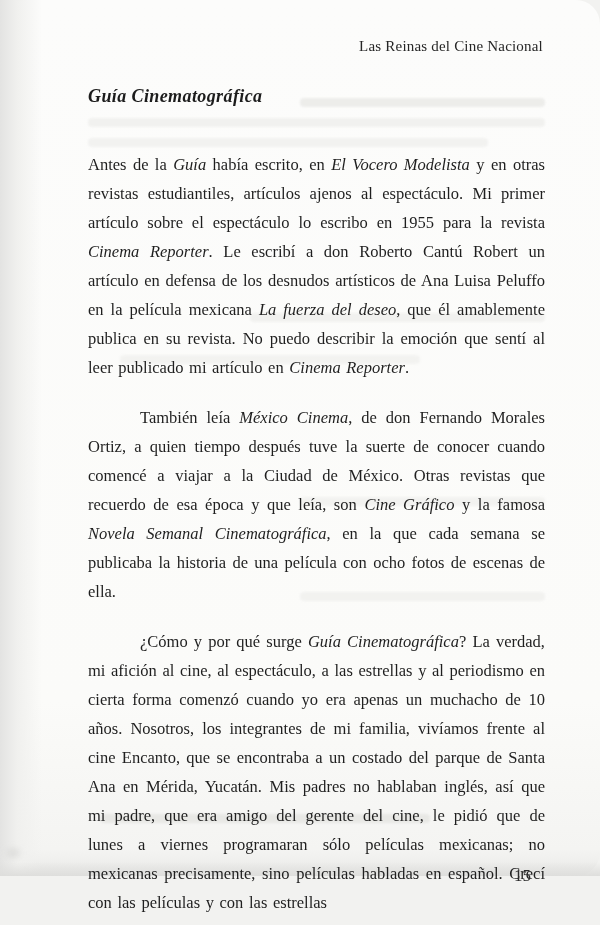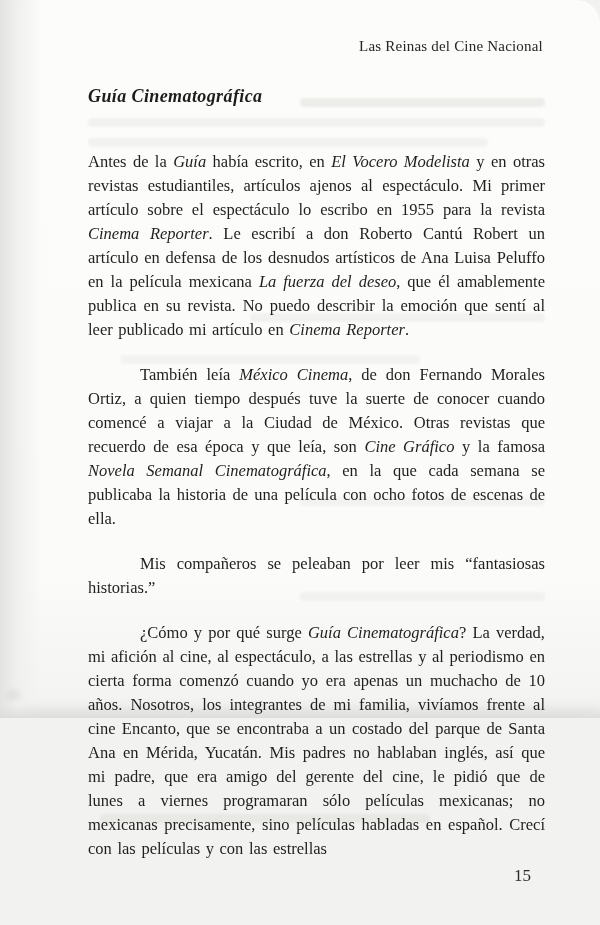--- a/index.html
+++ b/index.html
@@ -6,21 +6,21 @@
     margin: 0;
     padding: 0;
     width: 600px;
     height: 925px;
     overflow: hidden;
     background: #f2f2f0;
   }
   .page {
     position: relative;
     width: 600px;
-    height: 718px;
+    height: 876px;
     background: linear-gradient(180deg, #fcfcfb 0%, #fbfbf9 80%, #f4f4f2 97%, #e9e9e7 100%);
     font-family: "Liberation Serif", "DejaVu Serif", serif;
     color: #1f1f1f;
     box-sizing: border-box;
     border-radius: 24px;
   }
   
   .edge-left {
     position: absolute; left: 0; top: 0; bottom: 0; width: 42px;
     background: linear-gradient(90deg, #e3e3e2 0%, #f0f0ee 40%, rgba(252,252,251,0) 100%);
@@ -57,21 +57,21 @@
   .body-text {
     position: absolute;
     top: 150px;
     left: 88px;
     width: 457px;
   }
   .para {
     margin: 0;
     padding: 0;
     font-size: 16.5px;
-    line-height: 24px;
+    line-height: 29px;
     text-align: justify;
     text-justify: inter-word;
     word-spacing: 1.5px;
     margin-bottom: 21px;
   }
   .para.indent { text-indent: 52px; }
   .para em { font-style: italic; }
   .page-number {
     position: absolute;
     top: 866px;
@@ -117,19 +117,18 @@
   <div class="bleed b7"></div>
   <div class="bleed b8"></div>
 
   <div class="running-header">Las Reinas del Cine Nacional</div>
 
   <h1 class="section-title">Guía Cinematográfica</h1>
 
   <div class="body-text">
       <p class="para"><span>Antes de la </span><em>Guía</em><span> había escrito, en </span><em>El Vocero Modelista</em><span> y en otras revistas estudiantiles, artículos ajenos al espectáculo. Mi primer artículo sobre el espectáculo lo escribo en 1955 para la revista </span><em>Cinema Reporter</em><span>. Le escribí a don Roberto Cantú Robert un artículo en defensa de los desnudos artísticos de Ana Luisa Peluffo en la película mexicana </span><em>La fuerza del deseo</em><span>, que él amablemente publica en su revista. No puedo describir la emoción que sentí al leer publicado mi artículo en </span><em>Cinema Reporter</em><span>.</span></p>
       <p class="para indent"><span>También leía </span><em>México Cinema</em><span>, de don Fernando Morales Ortiz, a quien tiempo después tuve la suerte de conocer cuando comencé a viajar a la Ciudad de México. Otras revistas que recuerdo de esa época y que leía, son </span><em>Cine Gráfico</em><span> y la famosa </span><em>Novela Semanal Cinematográfica</em><span>, en la que cada semana se publicaba la historia de una película con ocho fotos de escenas de ella.</span></p>
-      <p class="para indent"><span>Mis compañeros se peleaban por leer mis “fantasiosas historias.”</span></p>
       <p class="para indent"><span>¿Cómo y por qué surge </span><em>Guía Cinematográfica</em><span>? La verdad, mi afición al cine, al espectáculo, a las estrellas y al periodismo en cierta forma comenzó cuando yo era apenas un muchacho de 10 años. Nosotros, los integrantes de mi familia, vivíamos frente al cine Encanto, que se encontraba a un costado del parque de Santa Ana en Mérida, Yucatán. Mis padres no hablaban inglés, así que mi padre, que era amigo del gerente del cine, le pidió que de lunes a viernes programaran sólo películas mexicanas; no mexicanas precisamente, sino películas habladas en español. Crecí con las películas y con las estrellas</span></p>
     </div>
 
   <div class="page-number">15</div>
 
 </div>
 
 </body></html>

